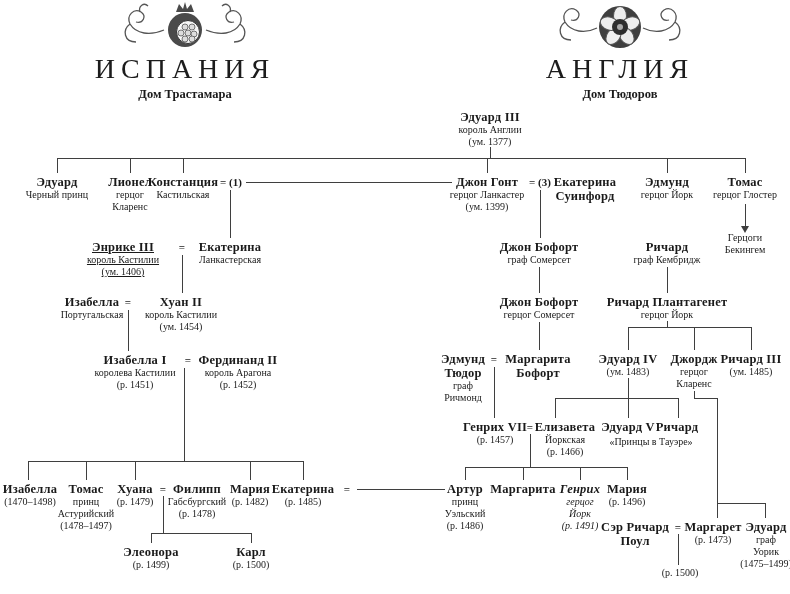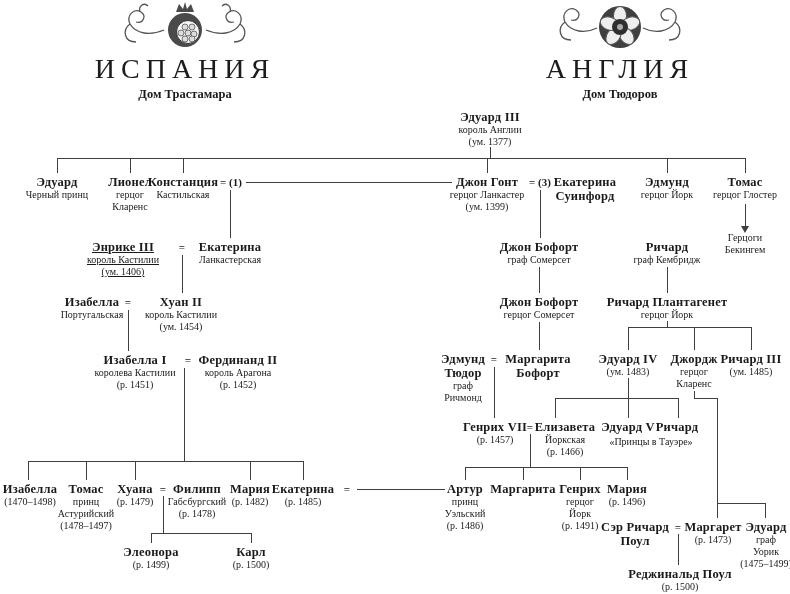--- a/index.html
+++ b/index.html
@@ -240,21 +240,21 @@
       </div>
       <div class="person" style="left: 465px; top: 482px;">
         <div class="pname">Артур</div>
         <div class="pdetail">принц</div>
         <div class="pdetail">Уэльский</div>
         <div class="pdetail">(р. 1486)</div>
       </div>
       <div class="person" style="left: 523px; top: 482px;">
         <div class="pname">Маргарита</div>
       </div>
-      <div class="person" style="left: 580px; top: 482px;">
+      <div class="person" style="left: 580px; top: 482px; font-style: italic;">
         <div class="pname">Генрих</div>
         <div class="pdetail">герцог</div>
         <div class="pdetail">Йорк</div>
         <div class="pdetail">(р. 1491)</div>
       </div>
       <div class="person" style="left: 627px; top: 482px;">
         <div class="pname">Мария</div>
         <div class="pdetail">(р. 1496)</div>
       </div>
       <div class="person" style="left: 151px; top: 545px;">
@@ -273,21 +273,20 @@
         <div class="pname">Маргарет</div>
         <div class="pdetail">(р. 1473)</div>
       </div>
       <div class="person" style="left: 766px; top: 520px;">
         <div class="pname">Эдуард</div>
         <div class="pdetail">граф</div>
         <div class="pdetail">Уорик</div>
         <div class="pdetail">(1475–1499)</div>
       </div>
       <div class="person" style="left: 680px; top: 567px;">
-        <div class="pname">Реджинальд Поул</div>
         <div class="pdetail">(р. 1500)</div>
       </div>
       <div class="marriage" style="left: 231px; top: 175px;">= (1)</div>
       <div class="marriage" style="left: 540px; top: 175px;">= (3)</div>
       <div class="marriage" style="left: 182px; top: 240px;">=</div>
       <div class="marriage" style="left: 128px; top: 295px;">=</div>
       <div class="marriage" style="left: 188px; top: 353px;">=</div>
       <div class="marriage" style="left: 494px; top: 352px;">=</div>
       <div class="marriage" style="left: 530px; top: 420px;">=</div>
       <div class="marriage" style="left: 163px; top: 482px;">=</div>

